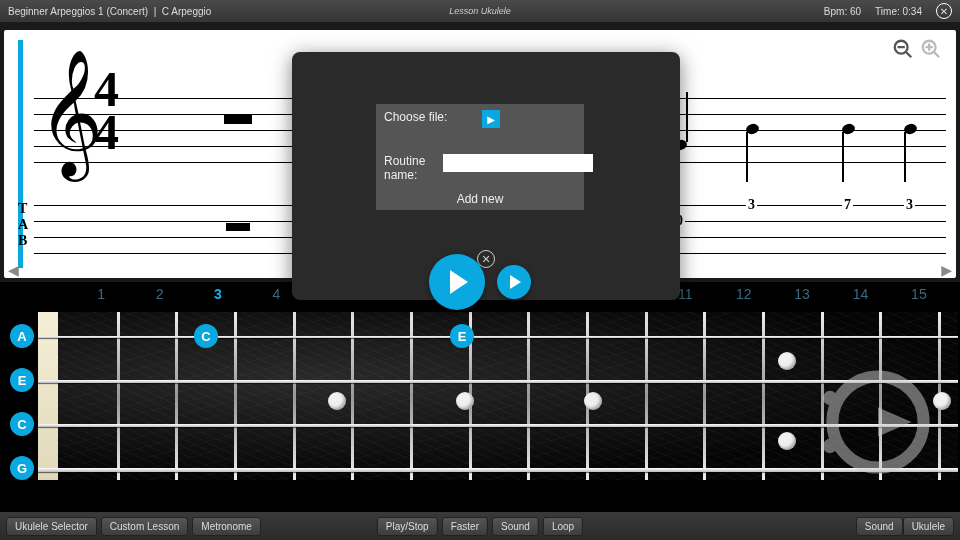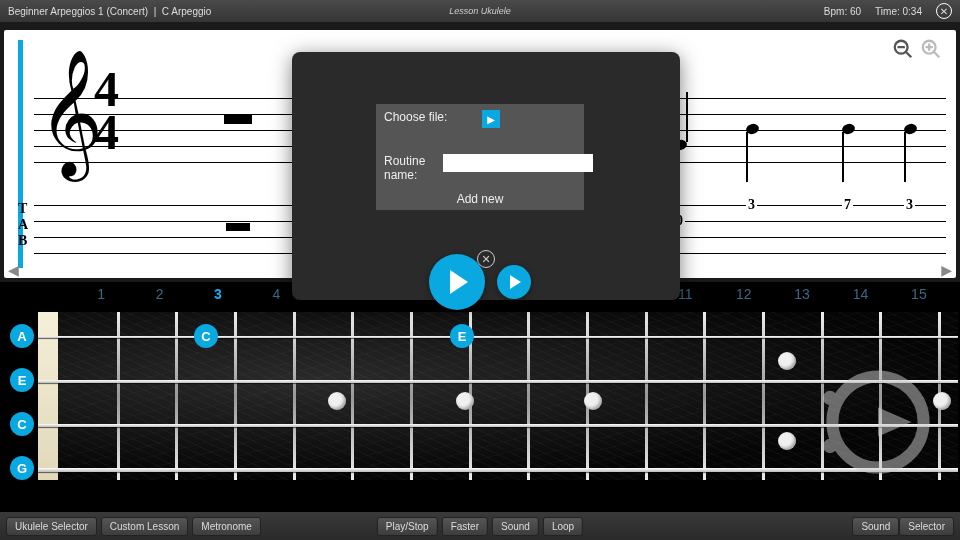--- a/index.html
+++ b/index.html
@@ -262,15 +262,15 @@
   <button class="bbtn">Custom Lesson</button>
   <button class="bbtn">Metronome</button>
   <div class="center">
     <button class="bbtn">Play/Stop</button>
     <button class="bbtn">Faster</button>
     <button class="bbtn">Sound</button>
     <button class="bbtn">Loop</button>
   </div>
   <div class="right">
     <button class="bbtn">Sound</button>
-    <button class="bbtn">Selector</button>
+    <button class="bbtn">Ukulele</button>
   </div>
 </div>
 
 </body></html>

